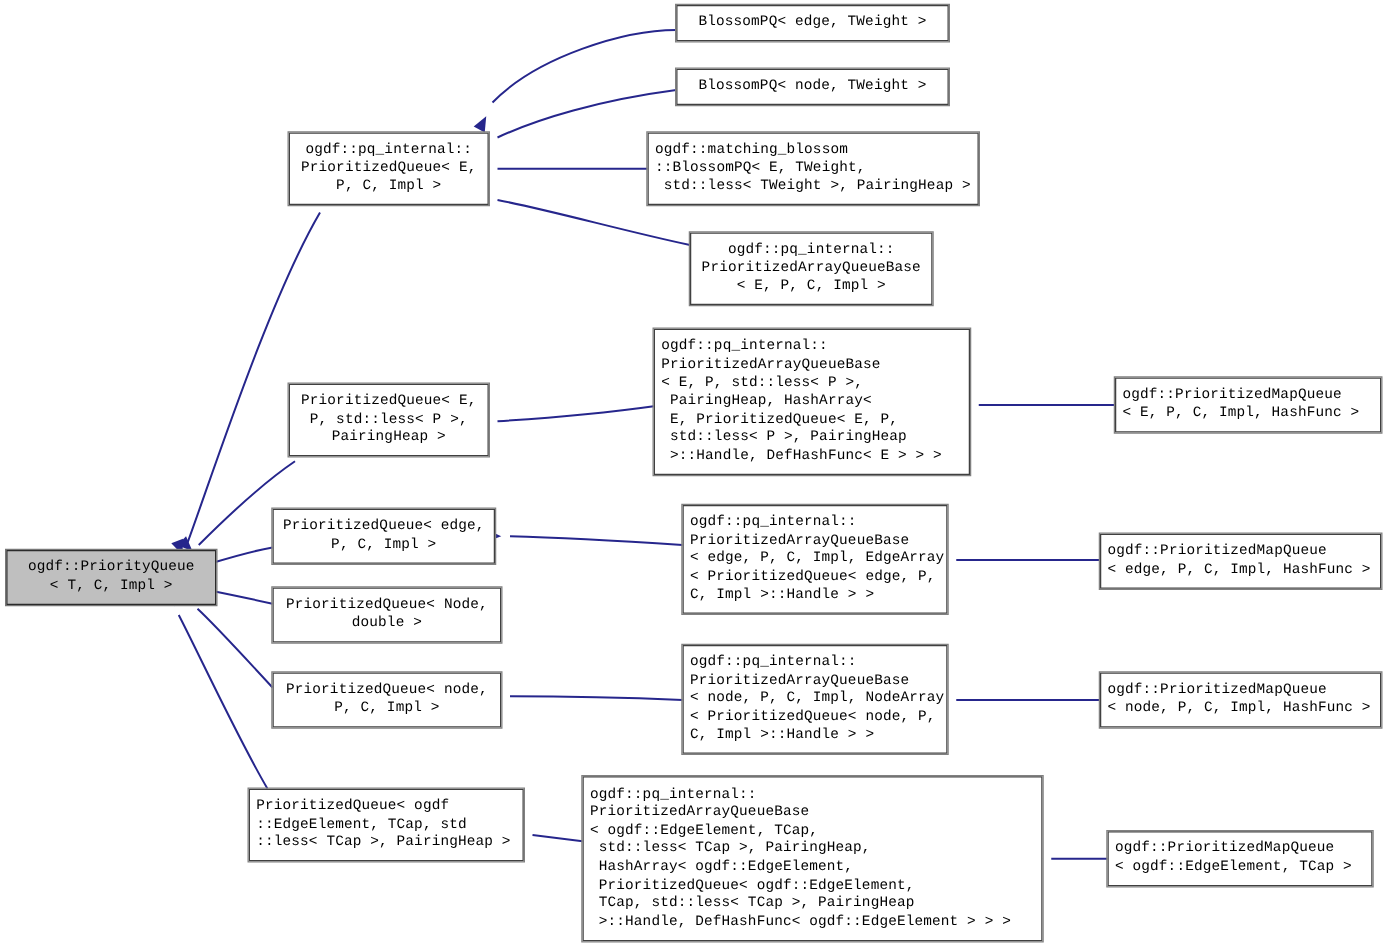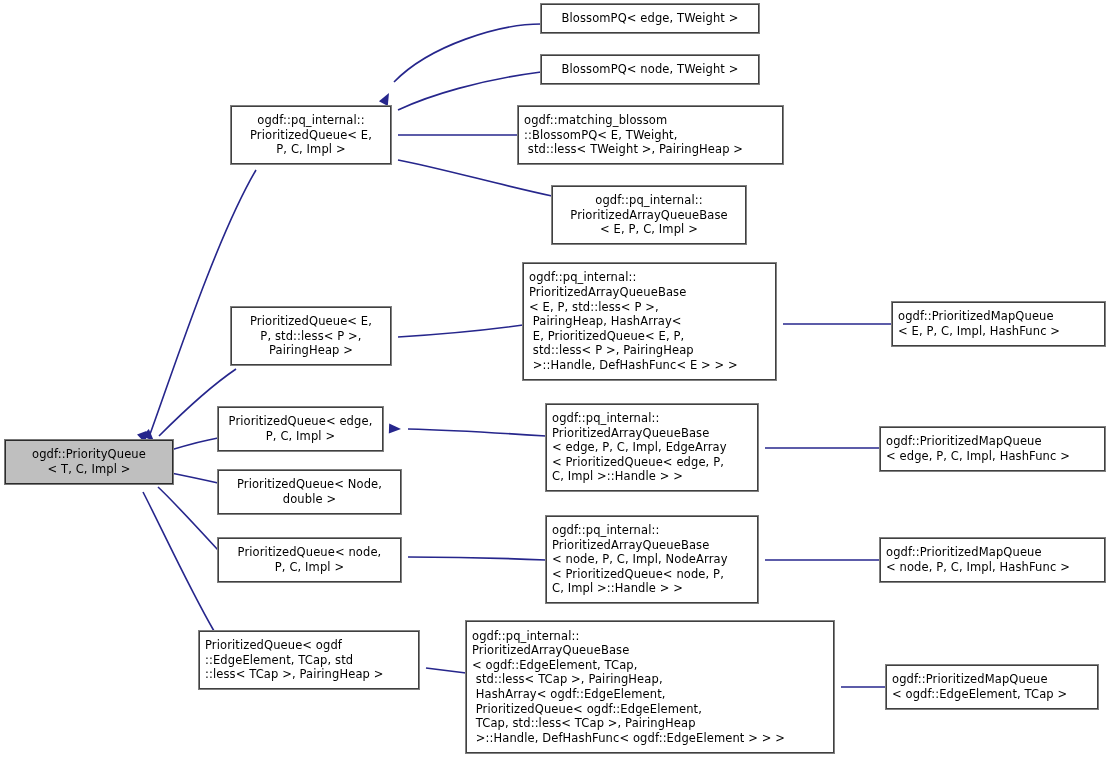--- a/index.html
+++ b/index.html
@@ -44,20 +44,21 @@
   }
   .uml-node.highlight {
     background: #bfbfbf;
     border: 1px solid #2b2b2b;
     outline: 1px solid #777777;
   }
   .uml-node .nline {
     display: block;
     width: 100%;
     text-align: center;
+    font-family: Liberation Mono, monospace;
   }
 </style>
 </head>
 <body>
 
 <div id="diagram-root">
 
   <svg id="edge-layer" viewBox="0 0 1112 759" xmlns="http://www.w3.org/2000/svg">
       <g>
         <path d="M 541,24 C 500,24 430,45 394,82" fill="none" stroke="#26268c" stroke-width="1.6"></path>
@@ -135,21 +136,21 @@
 
   <div id="node-layer">
       <div class="uml-node" title="BlossomPQ&lt; edge, TWeight &gt;" style="left: 541px; top: 4px; width: 218px; height: 29px;"><span class="nline">BlossomPQ&lt; edge, TWeight &gt;</span></div>
       <div class="uml-node" title="BlossomPQ&lt; node, TWeight &gt;" style="left: 541px; top: 55px; width: 218px; height: 29px;"><span class="nline">BlossomPQ&lt; node, TWeight &gt;</span></div>
       <div class="uml-node" title="ogdf::matching_blossom::BlossomPQ&lt; E, TWeight, std::less&lt; TWeight &gt;, PairingHeap &gt;" style="left: 518px; top: 106px; width: 265px; height: 58px; align-items: flex-start; padding-left: 5px; padding-right: 4px; text-align: left;"><span class="nline" style="text-align: left;">ogdf::matching_blossom</span><span class="nline" style="text-align: left;">::BlossomPQ&lt; E, TWeight,</span><span class="nline" style="text-align: left;"> std::less&lt; TWeight &gt;, PairingHeap &gt;</span></div>
       <div class="uml-node" title="ogdf::pq_internal::PrioritizedQueue&lt; E, P, C, Impl &gt;" style="left: 231px; top: 106px; width: 160px; height: 58px;"><span class="nline">ogdf::pq_internal::</span><span class="nline">PrioritizedQueue&lt; E,</span><span class="nline">P, C, Impl &gt;</span></div>
       <div class="uml-node" title="ogdf::pq_internal::PrioritizedArrayQueueBase&lt; E, P, C, Impl &gt;" style="left: 552px; top: 186px; width: 194px; height: 58px;"><span class="nline">ogdf::pq_internal::</span><span class="nline">PrioritizedArrayQueueBase</span><span class="nline">&lt; E, P, C, Impl &gt;</span></div>
       <div class="uml-node" title="ogdf::pq_internal::PrioritizedArrayQueueBase&lt; E, P, std::less&lt; P &gt;, PairingHeap, HashArray&lt; E, PrioritizedQueue&lt; E, P, std::less&lt; P &gt;, PairingHeap &gt;::Handle, DefHashFunc&lt; E &gt; &gt; &gt;" style="left: 523px; top: 263px; width: 253px; height: 117px; align-items: flex-start; padding-left: 5px; padding-right: 4px; text-align: left;"><span class="nline" style="text-align: left;">ogdf::pq_internal::</span><span class="nline" style="text-align: left;">PrioritizedArrayQueueBase</span><span class="nline" style="text-align: left;">&lt; E, P, std::less&lt; P &gt;,</span><span class="nline" style="text-align: left;"> PairingHeap, HashArray&lt;</span><span class="nline" style="text-align: left;"> E, PrioritizedQueue&lt; E, P,</span><span class="nline" style="text-align: left;"> std::less&lt; P &gt;, PairingHeap</span><span class="nline" style="text-align: left;"> &gt;::Handle, DefHashFunc&lt; E &gt; &gt; &gt;</span></div>
       <div class="uml-node" title="PrioritizedQueue&lt; E, P, std::less&lt; P &gt;, PairingHeap &gt;" style="left: 231px; top: 307px; width: 160px; height: 58px;"><span class="nline">PrioritizedQueue&lt; E,</span><span class="nline">P, std::less&lt; P &gt;,</span><span class="nline">PairingHeap &gt;</span></div>
       <div class="uml-node" title="ogdf::PrioritizedMapQueue&lt; E, P, C, Impl, HashFunc &gt;" style="left: 892px; top: 302px; width: 213px; height: 44px; align-items: flex-start; padding-left: 5px; padding-right: 4px; text-align: left;"><span class="nline" style="text-align: left;">ogdf::PrioritizedMapQueue</span><span class="nline" style="text-align: left;">&lt; E, P, C, Impl, HashFunc &gt;</span></div>
-      <div class="uml-node" title="PrioritizedQueue&lt; edge, P, C, Impl &gt;" style="left: 218px; top: 407px; width: 165px; height: 44px;"><span class="nline">PrioritizedQueue&lt; edge,</span><span class="nline">P, C, Impl &gt;</span></div>
+      <div class="uml-node" title="PrioritizedQueue&lt; edge, P, C, Impl &gt;" style="left: 218px; top: 407px; width: 178px; height: 44px;"><span class="nline">PrioritizedQueue&lt; edge,</span><span class="nline">P, C, Impl &gt;</span></div>
       <div class="uml-node" title="ogdf::pq_internal::PrioritizedArrayQueueBase&lt; edge, P, C, Impl, EdgeArray&lt; PrioritizedQueue&lt; edge, P, C, Impl &gt;::Handle &gt; &gt;" style="left: 546px; top: 404px; width: 212px; height: 87px; align-items: flex-start; padding-left: 5px; padding-right: 4px; text-align: left;"><span class="nline" style="text-align: left;">ogdf::pq_internal::</span><span class="nline" style="text-align: left;">PrioritizedArrayQueueBase</span><span class="nline" style="text-align: left;">&lt; edge, P, C, Impl, EdgeArray</span><span class="nline" style="text-align: left;">&lt; PrioritizedQueue&lt; edge, P,</span><span class="nline" style="text-align: left;">C, Impl &gt;::Handle &gt; &gt;</span></div>
       <div class="uml-node" title="ogdf::PrioritizedMapQueue&lt; edge, P, C, Impl, HashFunc &gt;" style="left: 880px; top: 427px; width: 225px; height: 44px; align-items: flex-start; padding-left: 5px; padding-right: 4px; text-align: left;"><span class="nline" style="text-align: left;">ogdf::PrioritizedMapQueue</span><span class="nline" style="text-align: left;">&lt; edge, P, C, Impl, HashFunc &gt;</span></div>
       <div class="uml-node highlight" title="ogdf::PriorityQueue&lt; T, C, Impl &gt;" style="left: 5px; top: 440px; width: 168px; height: 44px;"><span class="nline">ogdf::PriorityQueue</span><span class="nline">&lt; T, C, Impl &gt;</span></div>
       <div class="uml-node" title="PrioritizedQueue&lt; Node, double &gt;" style="left: 218px; top: 470px; width: 183px; height: 44px;"><span class="nline">PrioritizedQueue&lt; Node,</span><span class="nline">double &gt;</span></div>
       <div class="uml-node" title="PrioritizedQueue&lt; node, P, C, Impl &gt;" style="left: 218px; top: 538px; width: 183px; height: 44px;"><span class="nline">PrioritizedQueue&lt; node,</span><span class="nline">P, C, Impl &gt;</span></div>
       <div class="uml-node" title="ogdf::pq_internal::PrioritizedArrayQueueBase&lt; node, P, C, Impl, NodeArray&lt; PrioritizedQueue&lt; node, P, C, Impl &gt;::Handle &gt; &gt;" style="left: 546px; top: 516px; width: 212px; height: 87px; align-items: flex-start; padding-left: 5px; padding-right: 4px; text-align: left;"><span class="nline" style="text-align: left;">ogdf::pq_internal::</span><span class="nline" style="text-align: left;">PrioritizedArrayQueueBase</span><span class="nline" style="text-align: left;">&lt; node, P, C, Impl, NodeArray</span><span class="nline" style="text-align: left;">&lt; PrioritizedQueue&lt; node, P,</span><span class="nline" style="text-align: left;">C, Impl &gt;::Handle &gt; &gt;</span></div>
       <div class="uml-node" title="ogdf::PrioritizedMapQueue&lt; node, P, C, Impl, HashFunc &gt;" style="left: 880px; top: 538px; width: 225px; height: 44px; align-items: flex-start; padding-left: 5px; padding-right: 4px; text-align: left;"><span class="nline" style="text-align: left;">ogdf::PrioritizedMapQueue</span><span class="nline" style="text-align: left;">&lt; node, P, C, Impl, HashFunc &gt;</span></div>
       <div class="uml-node" title="PrioritizedQueue&lt; ogdf::EdgeElement, TCap, std::less&lt; TCap &gt;, PairingHeap &gt;" style="left: 199px; top: 631px; width: 220px; height: 58px; align-items: flex-start; padding-left: 5px; padding-right: 4px; text-align: left;"><span class="nline" style="text-align: left;">PrioritizedQueue&lt; ogdf</span><span class="nline" style="text-align: left;">::EdgeElement, TCap, std</span><span class="nline" style="text-align: left;">::less&lt; TCap &gt;, PairingHeap &gt;</span></div>
       <div class="uml-node" title="ogdf::pq_internal::PrioritizedArrayQueueBase&lt; ogdf::EdgeElement, TCap, std::less&lt; TCap &gt;, PairingHeap, HashArray&lt; ogdf::EdgeElement, PrioritizedQueue&lt; ogdf::EdgeElement, TCap, std::less&lt; TCap &gt;, PairingHeap &gt;::Handle, DefHashFunc&lt; ogdf::EdgeElement &gt; &gt; &gt;" style="left: 466px; top: 621px; width: 368px; height: 132px; align-items: flex-start; padding-left: 5px; padding-right: 4px; text-align: left;"><span class="nline" style="text-align: left;">ogdf::pq_internal::</span><span class="nline" style="text-align: left;">PrioritizedArrayQueueBase</span><span class="nline" style="text-align: left;">&lt; ogdf::EdgeElement, TCap,</span><span class="nline" style="text-align: left;"> std::less&lt; TCap &gt;, PairingHeap,</span><span class="nline" style="text-align: left;"> HashArray&lt; ogdf::EdgeElement,</span><span class="nline" style="text-align: left;"> PrioritizedQueue&lt; ogdf::EdgeElement,</span><span class="nline" style="text-align: left;"> TCap, std::less&lt; TCap &gt;, PairingHeap</span><span class="nline" style="text-align: left;"> &gt;::Handle, DefHashFunc&lt; ogdf::EdgeElement &gt; &gt; &gt;</span></div>
       <div class="uml-node" title="ogdf::PrioritizedMapQueue&lt; ogdf::EdgeElement, TCap &gt;" style="left: 886px; top: 665px; width: 212px; height: 44px; align-items: flex-start; padding-left: 5px; padding-right: 4px; text-align: left;"><span class="nline" style="text-align: left;">ogdf::PrioritizedMapQueue</span><span class="nline" style="text-align: left;">&lt; ogdf::EdgeElement, TCap &gt;</span></div>

